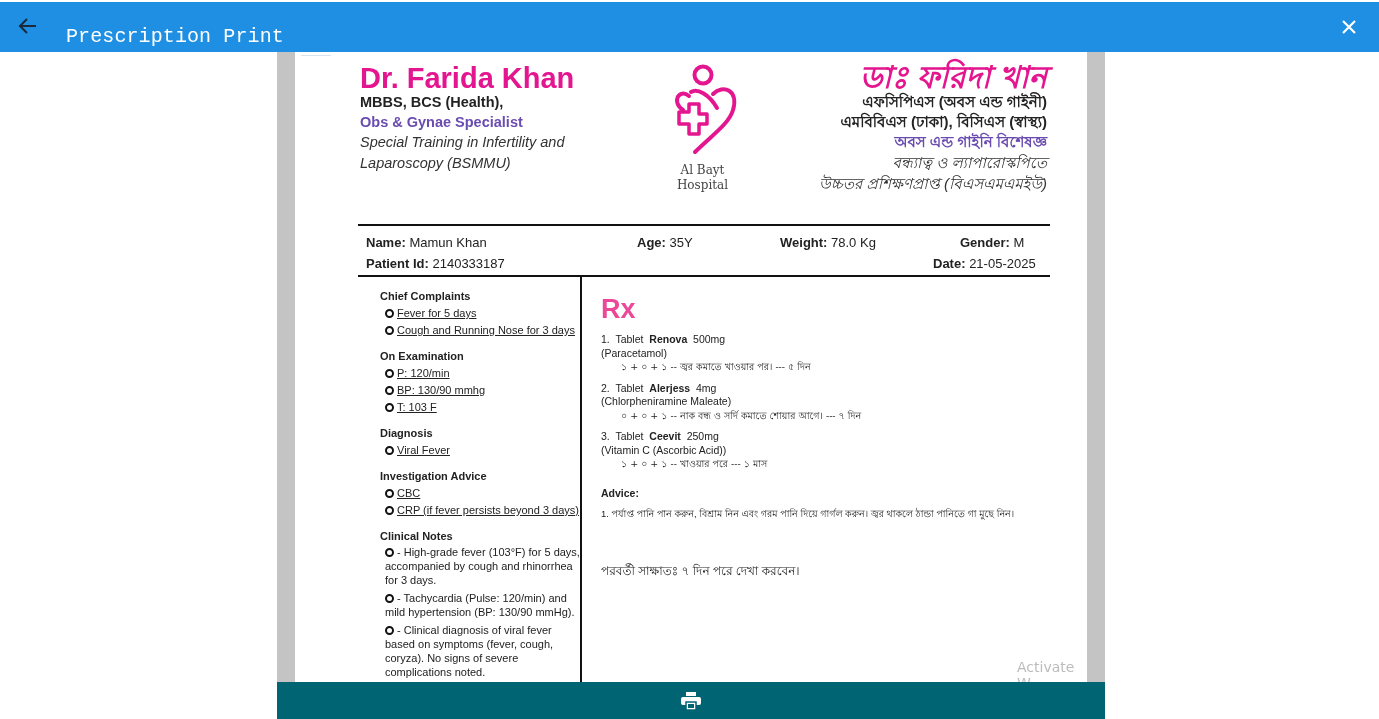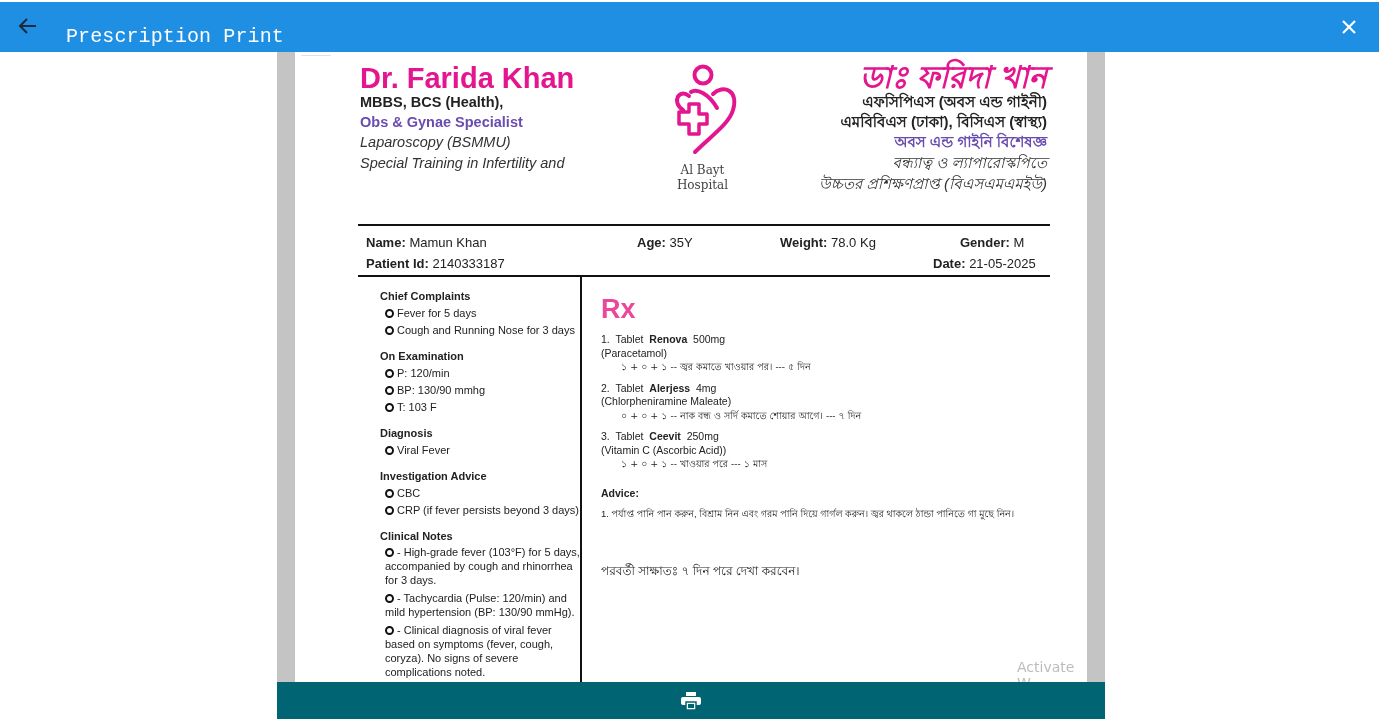--- a/index.html
+++ b/index.html
@@ -35,21 +35,21 @@
   .rule { position: absolute; left: 63px; width: 692px; height: 2px; background: #111; }
 
   .pinfo { position: absolute; font-size: 13px; color: #222; text-align: right; }
   .pinfo b { font-weight: bold; }
 
   .vline { position: absolute; left: 285px; top: 225px; width: 2px; height: 410px; background: #111; }
 
   .left-col { position: absolute; left: 85px; top: 238px; width: 200px; font-size: 11px; color: #222; }
   .sec-title { font-weight: bold; font-size: 11px; margin-bottom: 3px; }
   .sec { margin-bottom: 11px; }
-  .item { display: flex; align-items: flex-start; margin-left: 5px; line-height: 17px; }
+  .item { display: flex; align-items: flex-start; margin-left: 5px; line-height: 17px; text-decoration: underline; }
   .bullet { display: inline-block; width: 9px; height: 9px; border: 2.5px solid #111; border-radius: 50%; margin-right: 3px; margin-top: 4px; flex-shrink: 0; }
   .note { margin-left: 5px; line-height: 14px; margin-bottom: 4px; }
   .note .bullet { margin-top: 3px; vertical-align: top; }
 
   .rx { position: absolute; left: 306px; top: 240px; width: 470px; font-size: 10.5px; color: #222; }
   .rx .rx-title { font-size: 27px; font-weight: bold; color: #ec4899; line-height: 34px; margin-bottom: 7px; }
   .med { margin-bottom: 8px; line-height: 13.5px; }
   .med .dose { margin-left: 20px; font-family: "DejaVu Serif", serif; font-size: 9.5px; }
   .advice-title { font-weight: bold; margin-top: 16px; margin-bottom: 8px; }
   .advice-line { font-family: "Liberation Sans", sans-serif; font-size: 9.5px; }
@@ -80,22 +80,22 @@
 <div class="scroll-left"></div>
 <div class="scroll-right"></div>
 
 <div class="page">
   <div class="topmark"></div>
 
   <div class="doc-en">
     <div class="name">Dr. Farida Khan</div>
     <div class="deg">MBBS, BCS (Health),</div>
     <div class="spec">Obs &amp; Gynae Specialist</div>
+    <div class="train">Special Training in Infertility and</div>
     <div class="train">Laparoscopy (BSMMU)</div>
-    <div class="train">Special Training in Infertility and</div>
   </div>
 
   <div class="logo">
     <svg width="75" height="95" viewBox="0 0 75 95">
       <circle cx="38" cy="11" r="8.5" stroke="#e4168f" stroke-width="4" fill="none"></circle>
       <path d="M24 32 C14 24, 6 38, 18 46 M26 28 C32 24, 44 30, 52 44 M48 30 C58 20, 74 26, 68 46 C64 60, 46 72, 30 88" stroke="#e4168f" stroke-width="4" fill="none" stroke-linecap="round"></path>
       <path d="M14 48 H24 V40 H34 V50 H42 V60 H34 V70 H24 V60 H14 Z" stroke="#e4168f" stroke-width="3.5" fill="none" stroke-linejoin="round"></path>
     </svg>
     <div class="lt">Al Bayt</div>
     <div class="lt">Hospital</div>

